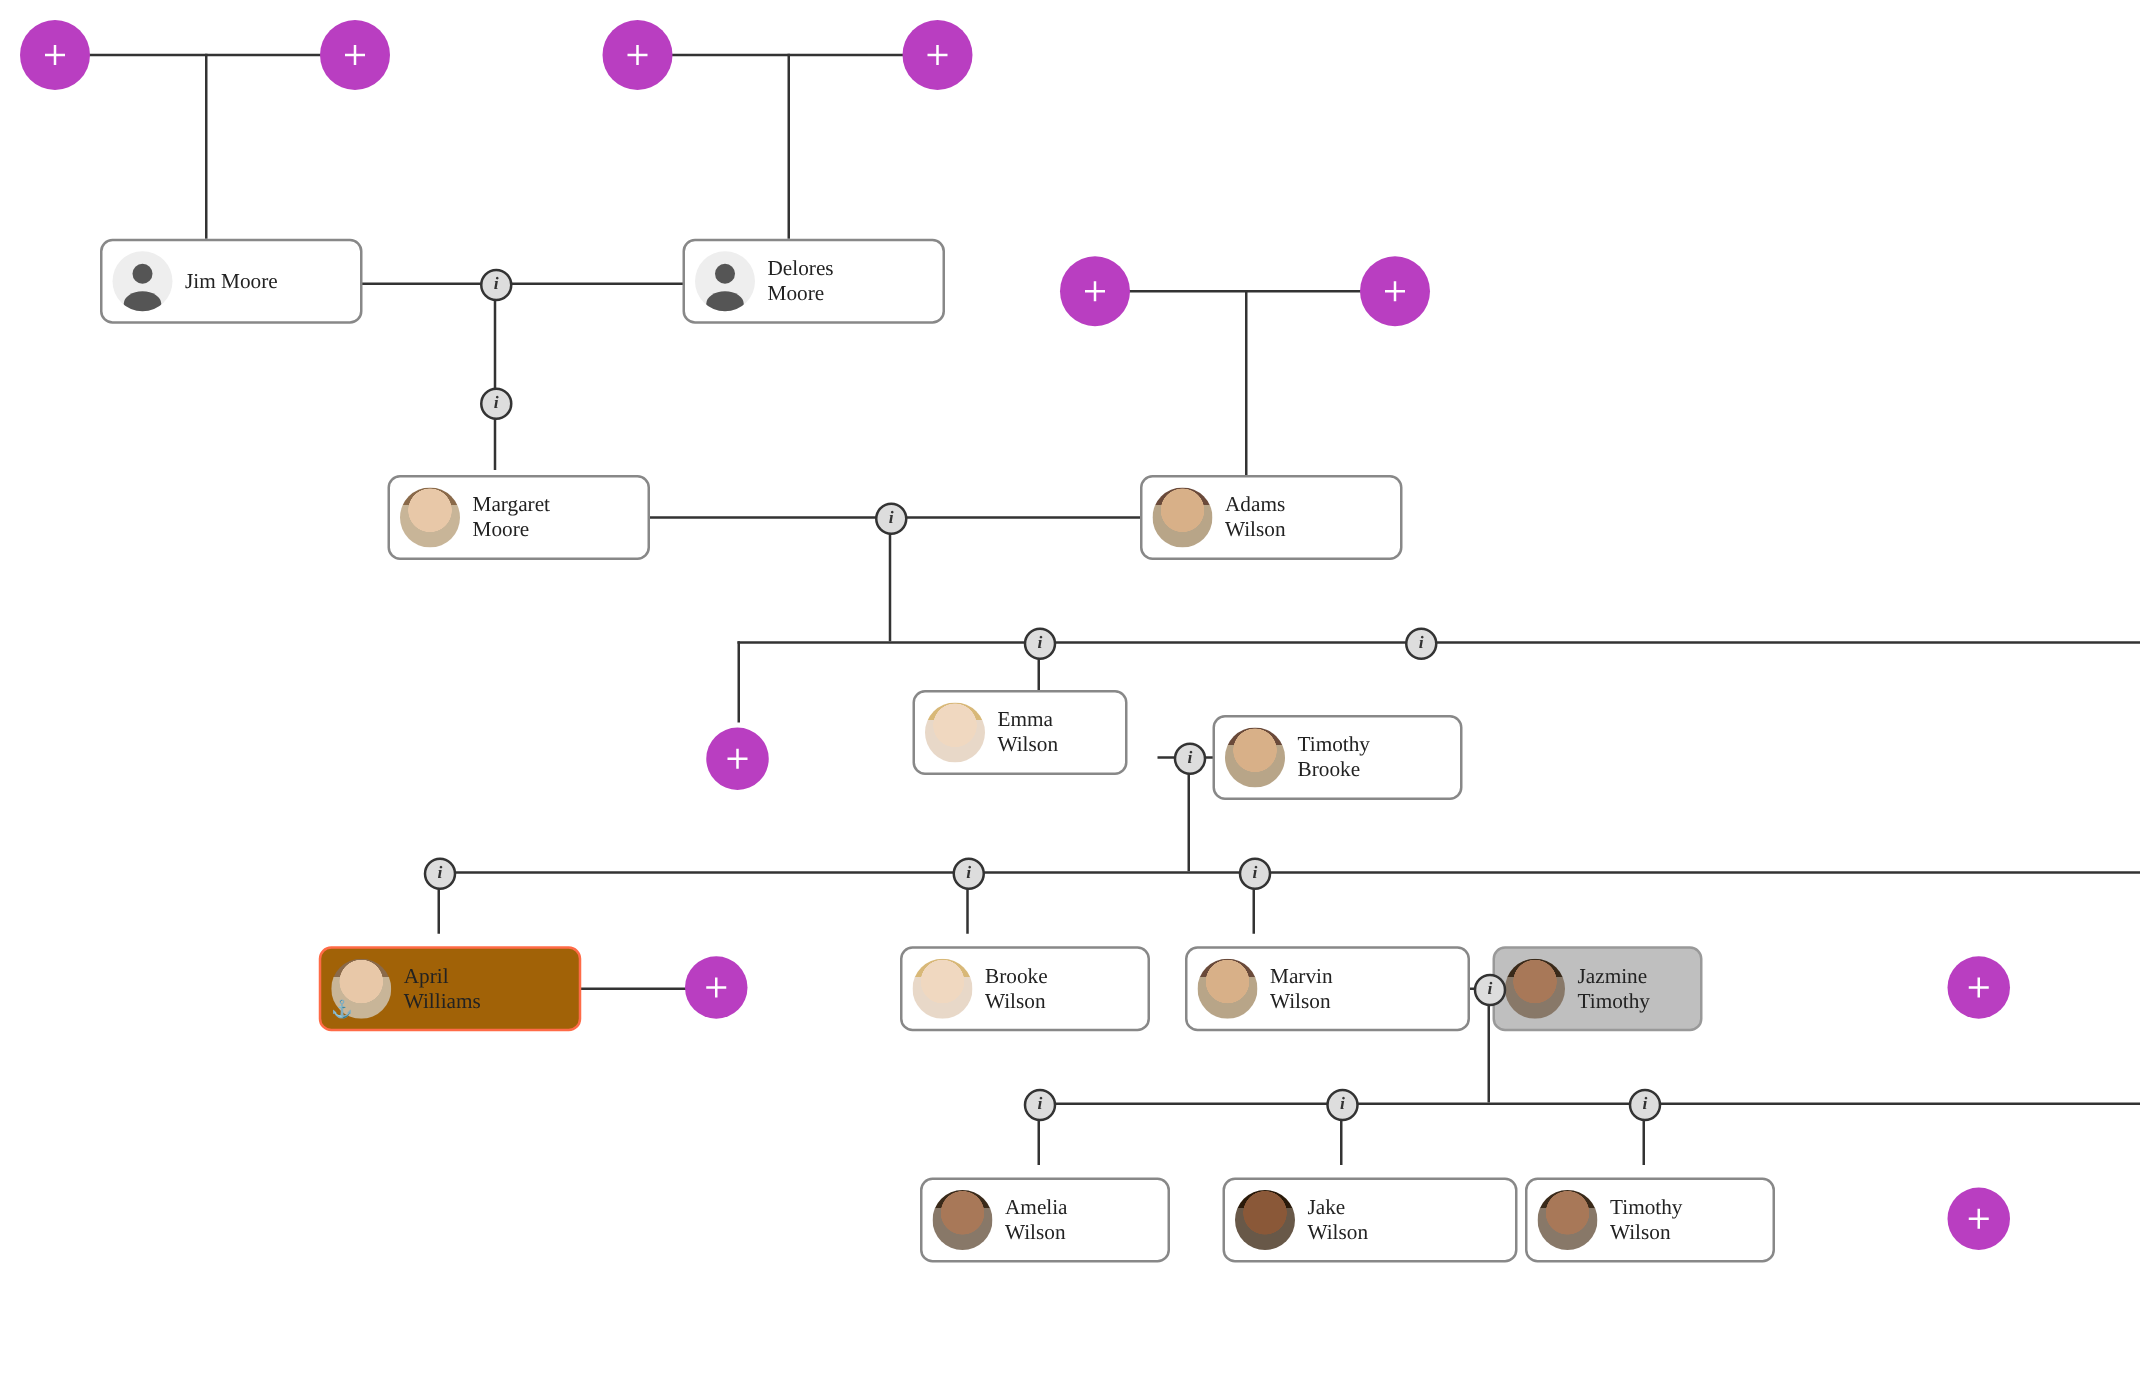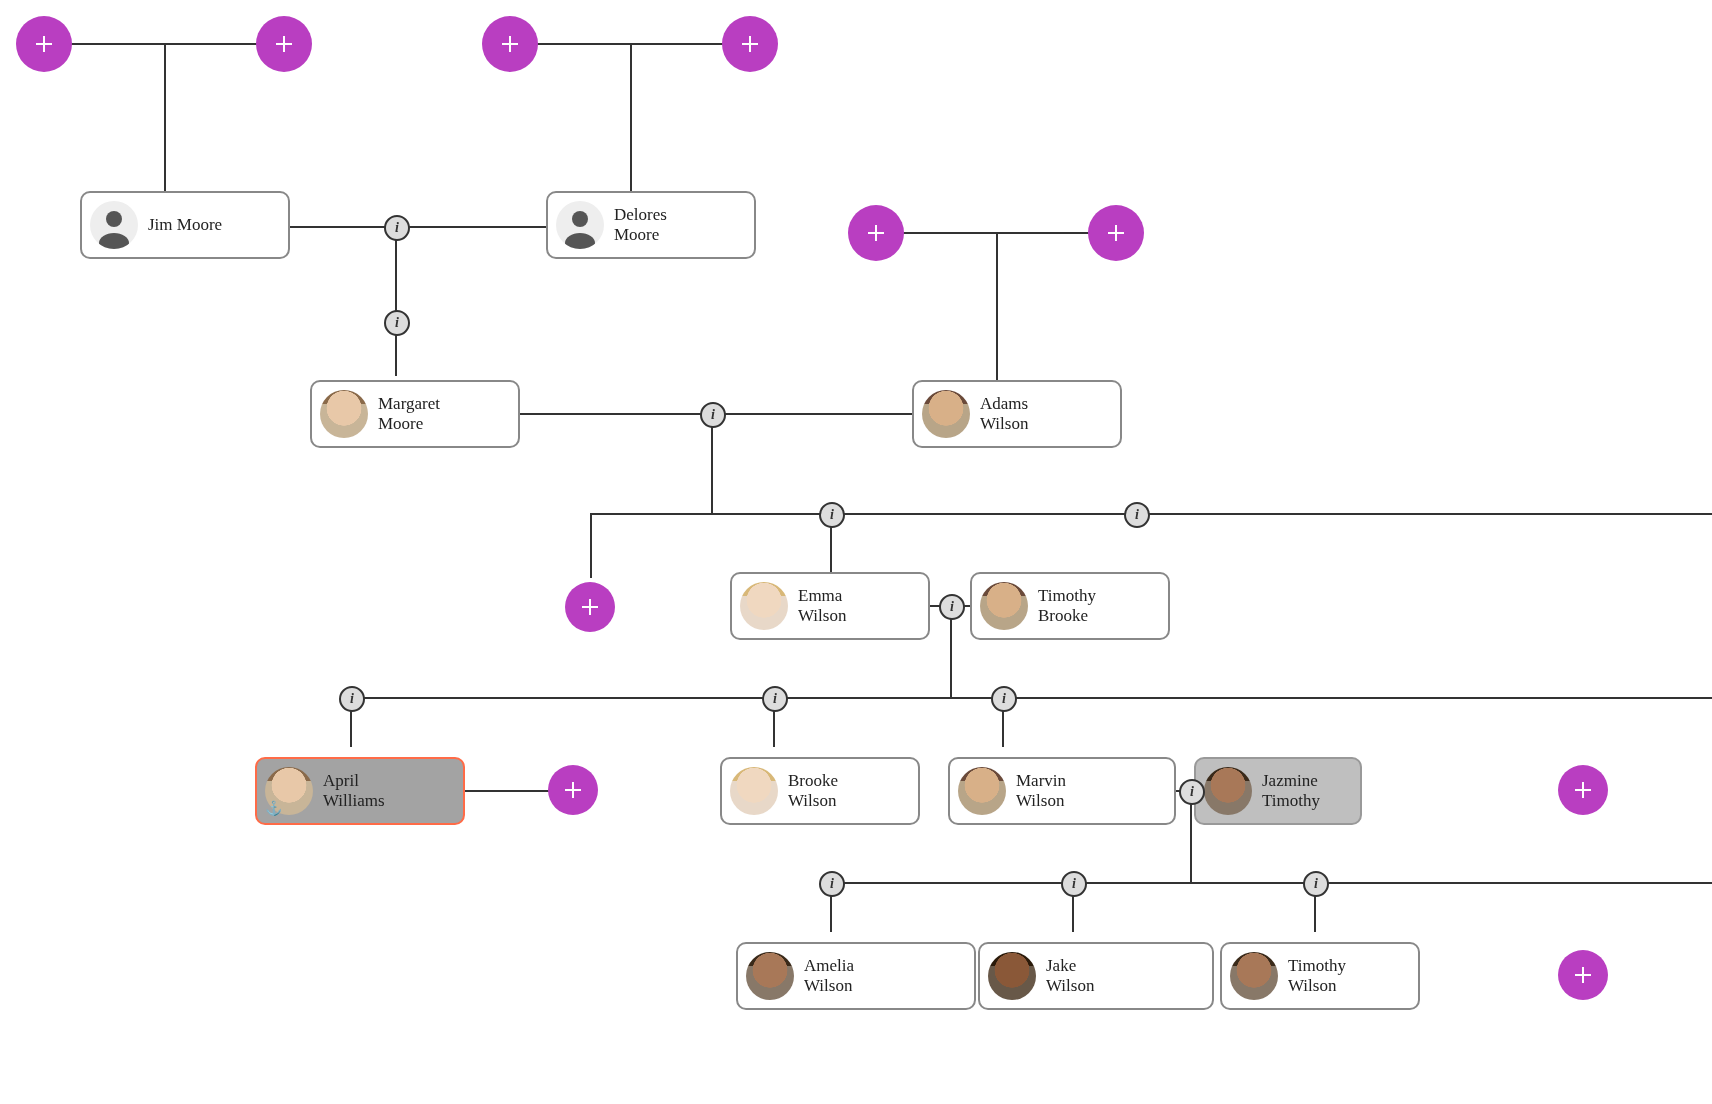--- a/index.html
+++ b/index.html
@@ -7,21 +7,21 @@
   .hline{height:2px}
   .vline{width:2px}
   .info-badge{position:absolute;width:22px;height:22px;border-radius:50%;background:#ddd;border:2px solid #333;z-index:5;display:flex;align-items:center;justify-content:center;cursor:pointer}
   .info-badge::after{content:"i";font-family:Georgia,serif;font-weight:bold;font-style:italic;font-size:14px;color:#333}
   .add-circle{position:absolute;width:56px;height:56px;border-radius:50%;background:#b93ec1;z-index:4;display:flex;align-items:center;justify-content:center;cursor:pointer}
   .add-circle.small{width:50px;height:50px}
   .add-circle::before,.add-circle::after{content:"";position:absolute;background:#fff}
   .add-circle::before{width:16px;height:2px}
   .add-circle::after{width:2px;height:16px}
   .person{position:absolute;border:2px solid #888;border-radius:10px;background:#fff;display:flex;align-items:center;padding:8px 14px 8px 8px;box-sizing:border-box;z-index:3;cursor:pointer}
-  .person.orange{background:#a3a3a3;border-color:#ff6b47}
+  .person.orange{background:#a16207;border-color:#ff6b47}
   .person.gray{background:#bfbfbf;border-color:#999}
   .avatar{width:48px;height:48px;border-radius:50%;flex:0 0 48px;margin-right:10px;background:#eee;position:relative;overflow:hidden}
   .avatar.placeholder::before{content:"";position:absolute;top:10px;left:50%;transform:translateX(-50%);width:16px;height:16px;border-radius:50%;background:#555}
   .avatar.placeholder::after{content:"";position:absolute;bottom:-4px;left:50%;transform:translateX(-50%);width:30px;height:20px;border-radius:50% 50% 0 0;background:#555}
   .name{font-size:17px;line-height:1.2;color:#222}
   .anchor-icon{position:absolute;left:8px;bottom:6px;font-size:14px;color:#222}
   
   .face{background:radial-gradient(circle at 50% 38%,#e8c8a8 0 45%,transparent 46%),linear-gradient(180deg,#8a6a4a 0 30%,#c8b598 30% 100%)}
   .face.f2{background:radial-gradient(circle at 50% 38%,#d8b088 0 45%,transparent 46%),linear-gradient(180deg,#6a4a3a 0 30%,#b8a588 30% 100%)}
   .face.f3{background:radial-gradient(circle at 50% 38%,#a87858 0 45%,transparent 46%),linear-gradient(180deg,#3a2a1a 0 30%,#887868 30% 100%)}
@@ -111,21 +111,21 @@
 <div class="person" style="left:310px;top:380px;width:210px">
   <div class="avatar face"></div>
   <div class="name"><span>Margaret</span><br><span>Moore</span></div>
 </div>
 
 <div class="person" style="left:912px;top:380px;width:210px">
   <div class="avatar face f2"></div>
   <div class="name"><span>Adams</span><br><span>Wilson</span></div>
 </div>
 
-<div class="person" style="left:730px;top:572px;width:200px">
+<div class="person" style="left:730px;top:552px;width:172px">
   <div class="avatar face f4"></div>
   <div class="name"><span>Emma</span><br><span>Wilson</span></div>
 </div>
 
 <div class="person" style="left:970px;top:572px;width:200px">
   <div class="avatar face f2"></div>
   <div class="name"><span>Timothy</span><br><span>Brooke</span></div>
 </div>
 
 <div class="person orange" style="left:255px;top:757px;width:210px">
@@ -142,21 +142,21 @@
 <div class="person" style="left:948px;top:757px;width:228px">
   <div class="avatar face f2"></div>
   <div class="name"><span>Marvin</span><br><span>Wilson</span></div>
 </div>
 
 <div class="person gray" style="left:1194px;top:757px;width:168px">
   <div class="avatar face f3"></div>
   <div class="name"><span>Jazmine</span><br><span>Timothy</span></div>
 </div>
 
-<div class="person" style="left:736px;top:942px;width:240px">
+<div class="person" style="left:736px;top:942px;width:200px">
   <div class="avatar face f3"></div>
   <div class="name"><span>Amelia</span><br><span>Wilson</span></div>
 </div>
 
 <div class="person" style="left:978px;top:942px;width:236px">
   <div class="avatar face f5"></div>
   <div class="name"><span>Jake</span><br><span>Wilson</span></div>
 </div>
 
 <div class="person" style="left:1220px;top:942px;width:200px">

